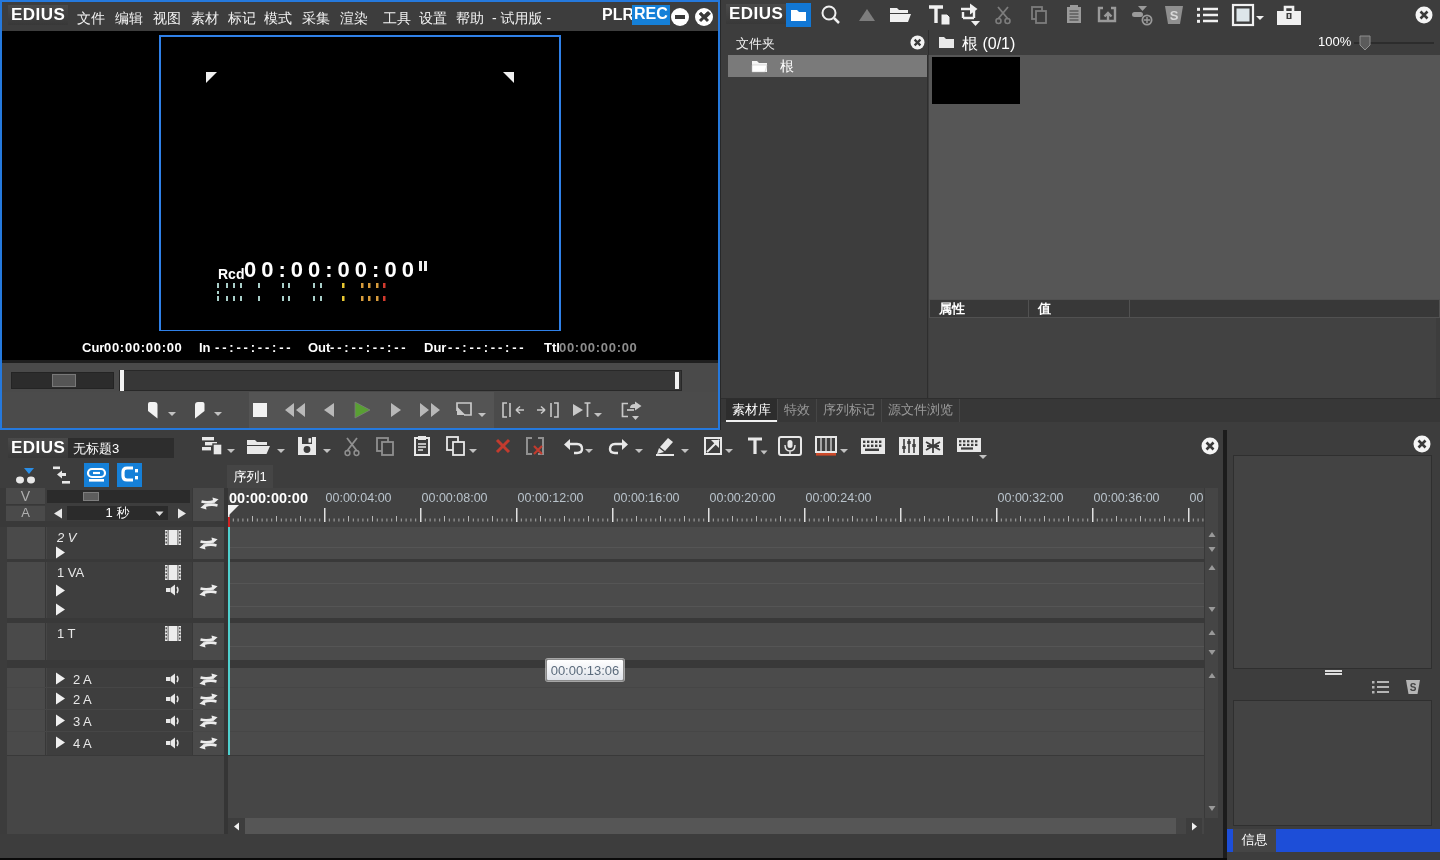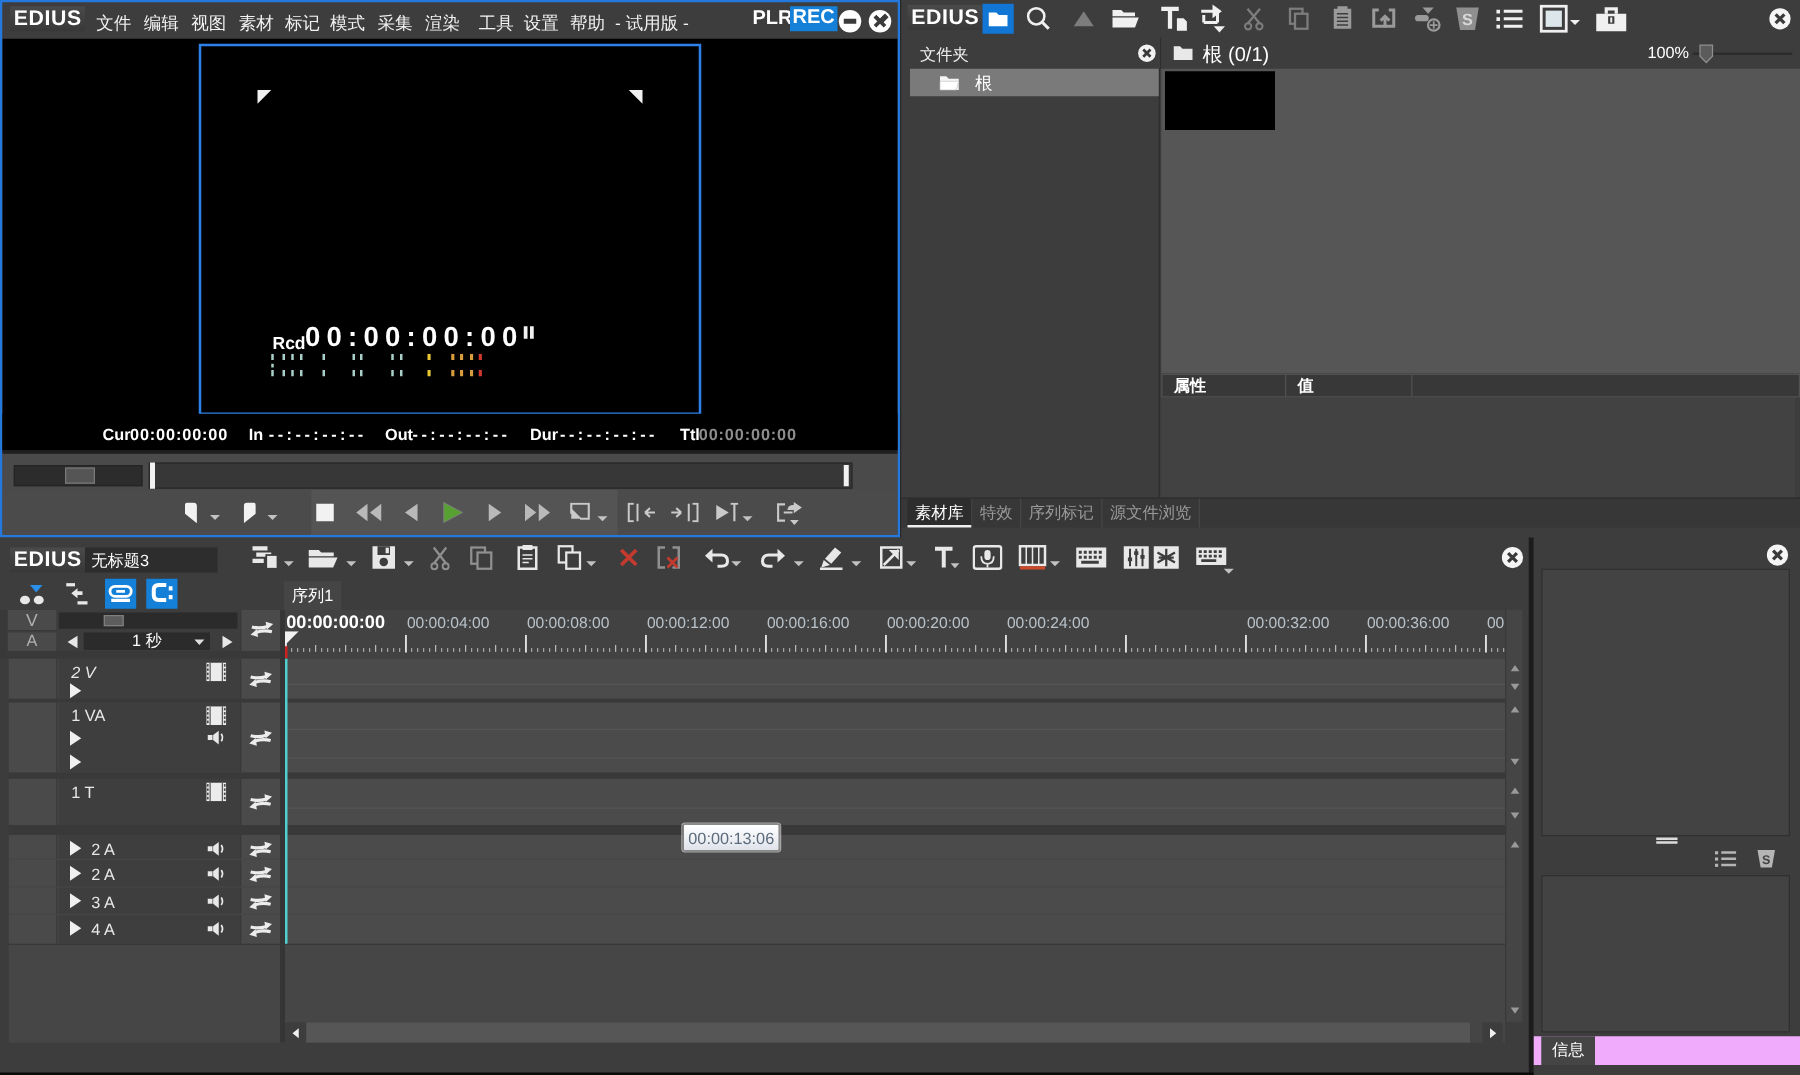--- a/index.html
+++ b/index.html
@@ -59,21 +59,21 @@
 #hscroll { left:228px; top:388px; width:976px; height:16px; background:#454545; }
 #status { left:0; top:406px; width:1220px; height:18px; background:#000; color:#ececec; font-size:13px; }
 #status .sep { position:absolute; top:2px; width:1px; height:14px; background:#555; }
 #status span { position:absolute; top:2px; white-space:nowrap; }
 
 
 #palette { left:1227px; top:430px; width:213px; height:430px; background:#3d3d3d; }
 #psep { left:1223px; top:430px; width:4px; height:430px; background:#1c1c1c; }
 #bottomline { left:0px; top:858px; width:1440px; height:2px; background:#0a0a0a; }
 .ppanel { position:absolute; left:6px; width:199px; background:#434343; border:1px solid #2f2f2f; }
-#ptabbar { position:absolute; left:0; top:399px; width:213px; height:23px; background:#f0abfc; }
+#ptabbar { position:absolute; left:0; top:399px; width:213px; height:23px; background:#1d4ed8; }
 #ptab { position:absolute; left:6px; top:0; width:43px; height:23px; background:#454545; color:#fff;
   font-size:13px; text-align:center; line-height:22px; }
 </style>
 </head>
 <body>
 
 <div class="abs" id="player">
   <div class="abs" style="left:0;top:0;width:716px;height:29px;background:#3d3d3d;">
     <span class="abs edius-logo" style="left:6px; top:3px;">EDIUS</span>
     <div class="abs" id="pmenus">

